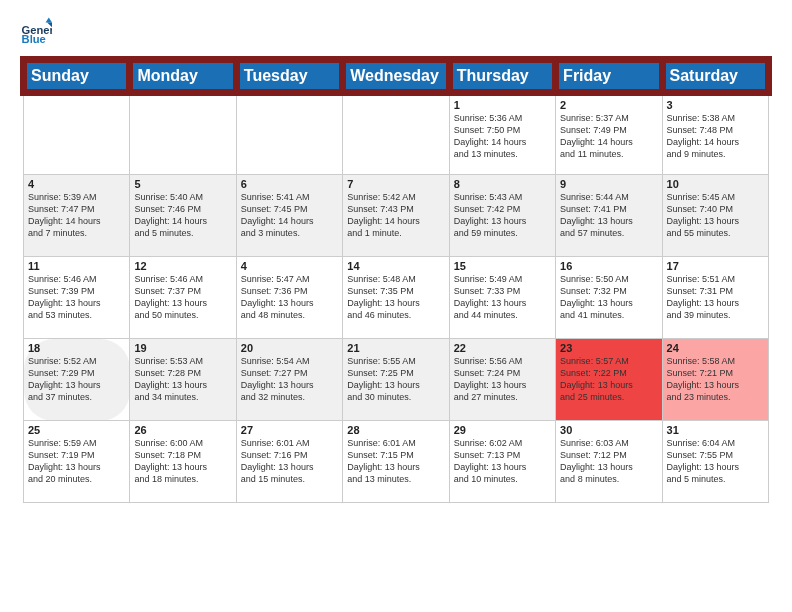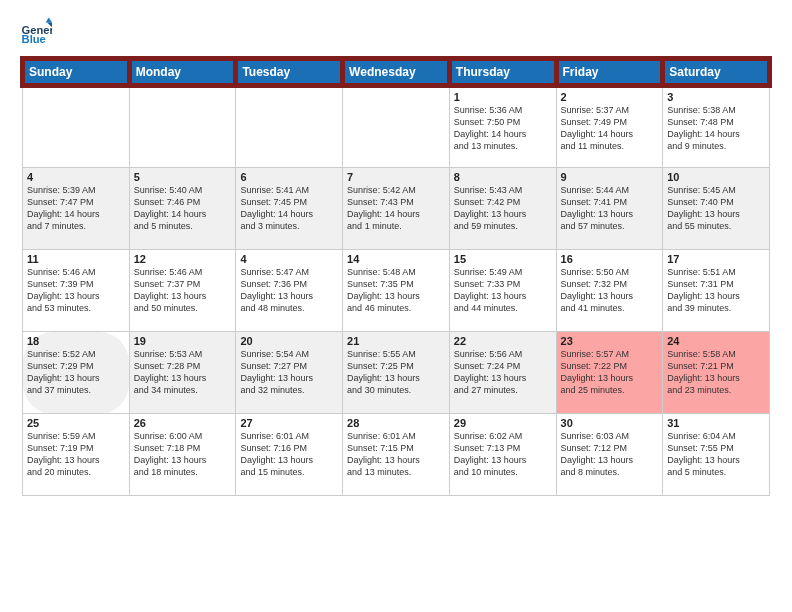--- a/index.html
+++ b/index.html
@@ -52,25 +52,25 @@
       color: #444;
     }
     .calendar {
       width: 100%;
       border-collapse: collapse;
       table-layout: fixed;
     }
     .calendar th {
       background: #1a6fb5;
       color: #fff;
-      font-size: 12px;
+      font-size: 16px;
       font-weight: bold;
       padding: 4px 4px;
       text-align: left;
-      border: 5px solid #7f1d1d;
+      border: 7px solid #7f1d1d;
     }
     .calendar td {
       border: 1px solid #ccc;
       vertical-align: top;
       padding: 3px 4px;
       font-size: 9.5px;
       color: #222;
       background: #fff;
       height: 82px;
     }
@@ -291,21 +291,21 @@
 Daylight: 13 hours
 and 30 minutes.</div>
           </td>
           <td style="background: rgb(240, 240, 240);">
             <span class="day-num">22</span>
             <div class="day-info" style="white-space: pre-line;">Sunrise: 5:56 AM
 Sunset: 7:24 PM
 Daylight: 13 hours
 and 27 minutes.</div>
           </td>
-          <td style="background: #fca5a5;">
+          <td style="background: #ef4444;">
             <span class="day-num">23</span>
             <div class="day-info" style="white-space: pre-line;">Sunrise: 5:57 AM
 Sunset: 7:22 PM
 Daylight: 13 hours
 and 25 minutes.</div>
           </td>
           <td style="background: #fca5a5;">
             <span class="day-num">24</span>
             <div class="day-info" style="white-space: pre-line;">Sunrise: 5:58 AM
 Sunset: 7:21 PM

